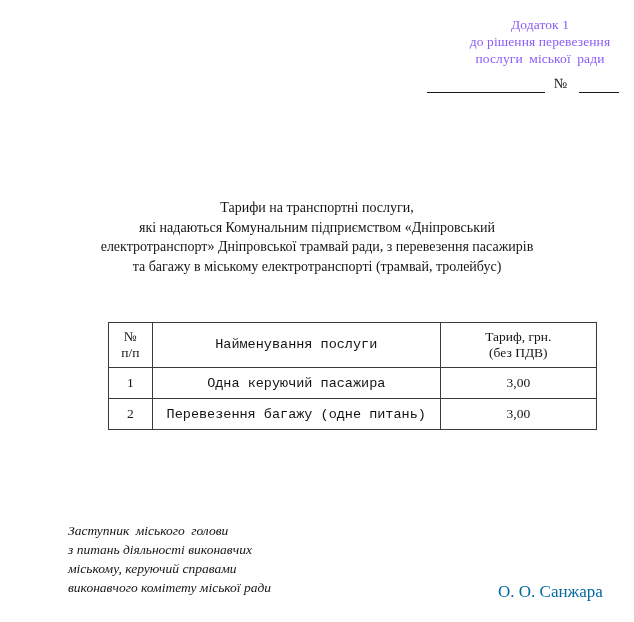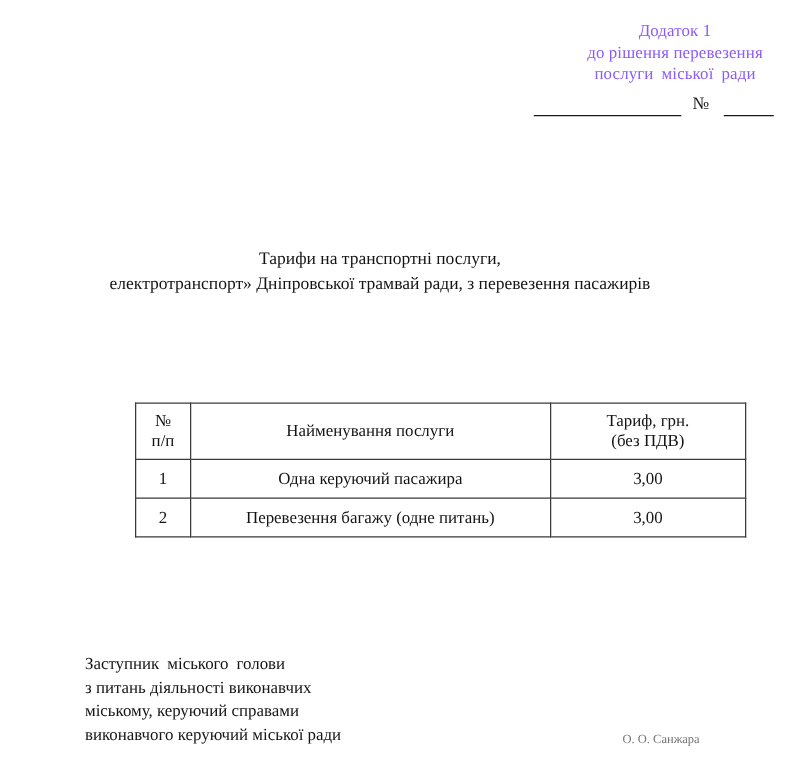--- a/index.html
+++ b/index.html
@@ -68,21 +68,21 @@
     left: 152px;
     top: 12px;
     width: 40px;
     height: 1px;
     background: #1a1a1a;
   }
 
   
   .doc-title {
     position: absolute;
-    left: 4px;
+    left: 17px;
     top: 198px;
     width: 600px;
     text-align: center;
     font-size: 14px;
     line-height: 19.5px;
     color: #141414;
   }
   .doc-title .tline {
     white-space: nowrap;
   }
@@ -100,21 +100,21 @@
     font-size: 13.5px;
     color: #141414;
   }
   table.tariff-table td,
   table.tariff-table th {
     border: 1px solid #3a3a3a;
     padding: 0;
     font-weight: normal;
   }
   .col-num   { width: 43px;  }
-  .col-name  { width: 288px; }
+  .col-name  { width: 288px; font-family: Liberation Mono, monospace; }
   .col-price { width: 156px; }
 
   .th-cell {
     height: 44px;
     text-align: center;
     vertical-align: middle;
     line-height: 16.5px;
     padding: 2px 4px;
   }
   .td-cell {
@@ -129,30 +129,30 @@
   
   .sign-block {
     position: absolute;
     left: 68px;
     top: 521px;
     width: 330px;
     font-size: 13.5px;
     line-height: 19px;
     color: #141414;
   }
-  .sign-block .sline { white-space: nowrap; }
+  .sign-block .sline { white-space: nowrap; font-style: italic; }
   .sign-block .sline.spread { word-spacing: 3px; }
 
   .sign-name {
     position: absolute;
     left: 498px;
     top: 583px;
-    font-size: 10px;
+    font-size: 17px;
     line-height: 18px;
-    color: #737373;
+    color: #0369a1;
     white-space: nowrap;
     text-align: right;
   }
 </style>
 </head>
 <body>
 
 <div class="page">
 
   <div class="doc-header">
@@ -162,21 +162,23 @@
   </div>
 
   <div class="numberline">
     <div class="rule-long"></div>
     <div class="no-glyph">№</div>
     <div class="rule-short"></div>
   </div>
 
   <div class="doc-title">
     <div class="tline">Тарифи на транспортні послуги,</div>
+    <div class="tline">які надаються Комунальним підприємством «Дніпровський</div>
     <div class="tline">електротранспорт» Дніпровської трамвай ради, з перевезення пасажирів</div>
+    <div class="tline">та багажу в міському електротранспорті (трамвай, тролейбус)</div>
   </div>
 
   <div class="tariff-table-wrap">
     <table class="tariff-table">
       <thead>
         <tr>
           <th class="th-cell col-num">
             <span class="sub">№</span>
             <span class="sub2">п/п</span>
           </th>
@@ -199,18 +201,18 @@
           <td class="td-cell col-price">3,00</td>
         </tr>
       </tbody>
     </table>
   </div>
 
   <div class="sign-block">
     <div class="sline spread">Заступник  міського  голови</div>
     <div class="sline">з питань діяльності виконавчих</div>
     <div class="sline">міському, керуючий справами</div>
-    <div class="sline">виконавчого керуючий міської ради</div>
+    <div class="sline">виконавчого комітету міської ради</div>
   </div>
 
   <div class="sign-name">О. О. Санжара</div>
 
 </div>
 
 </body></html>

